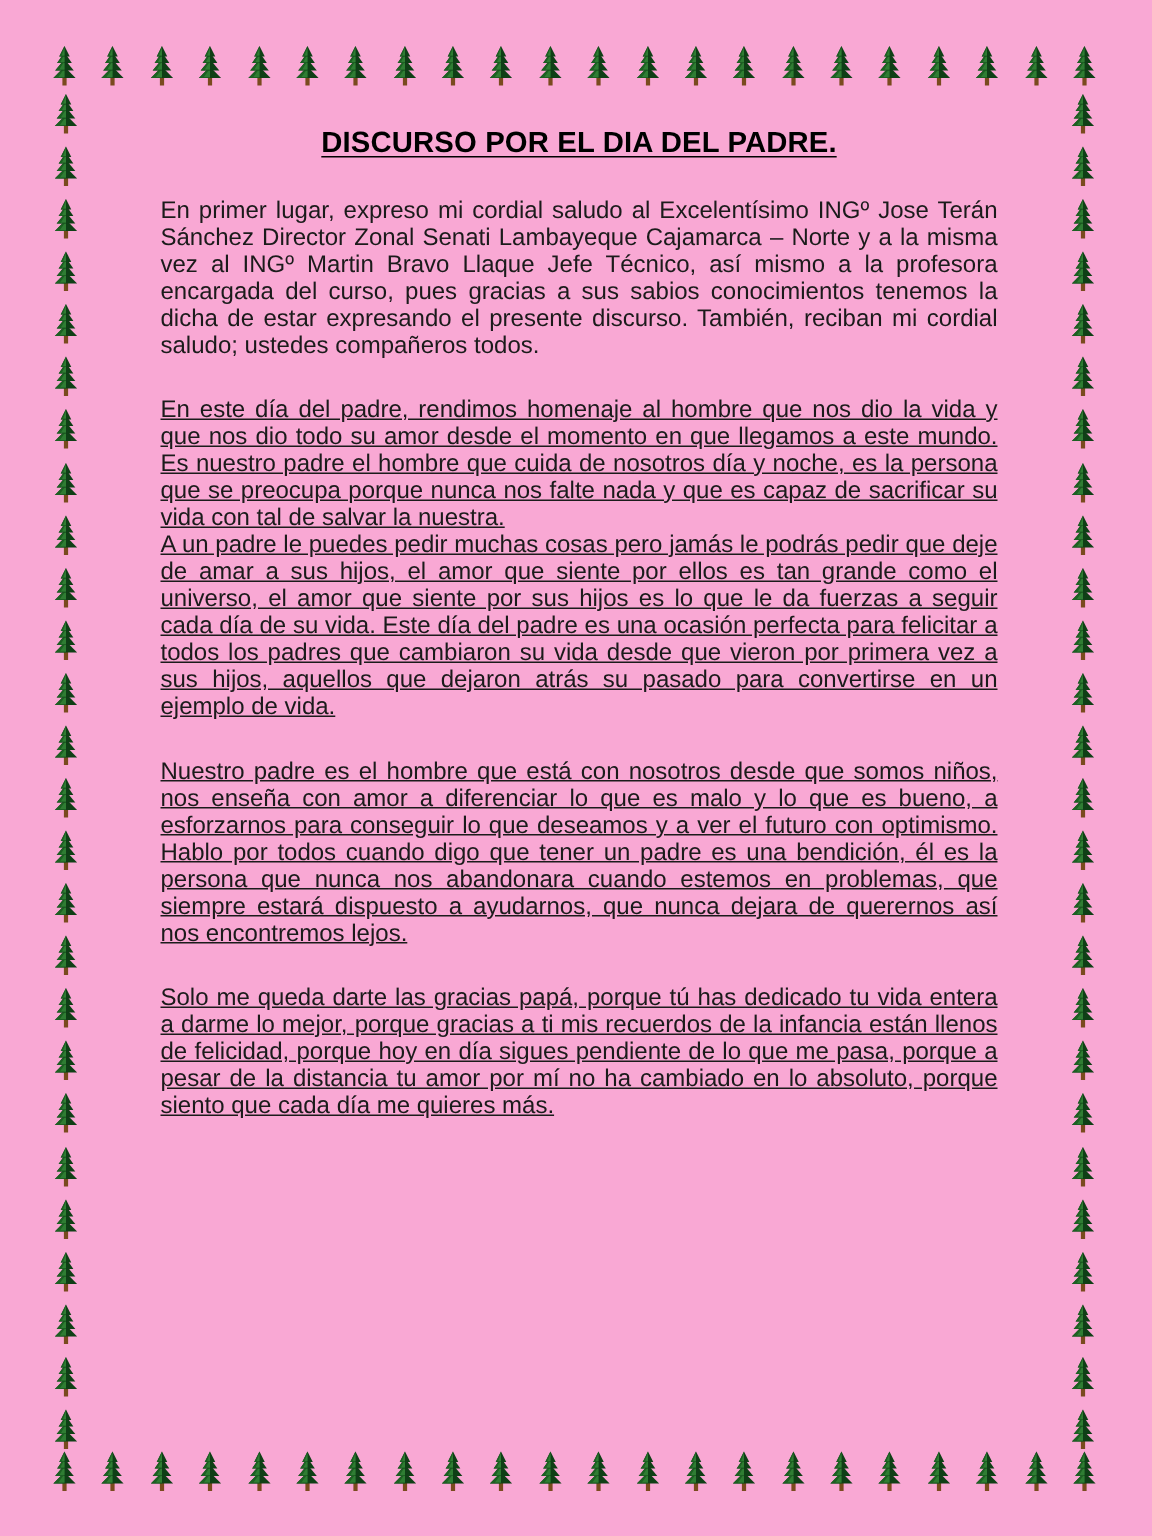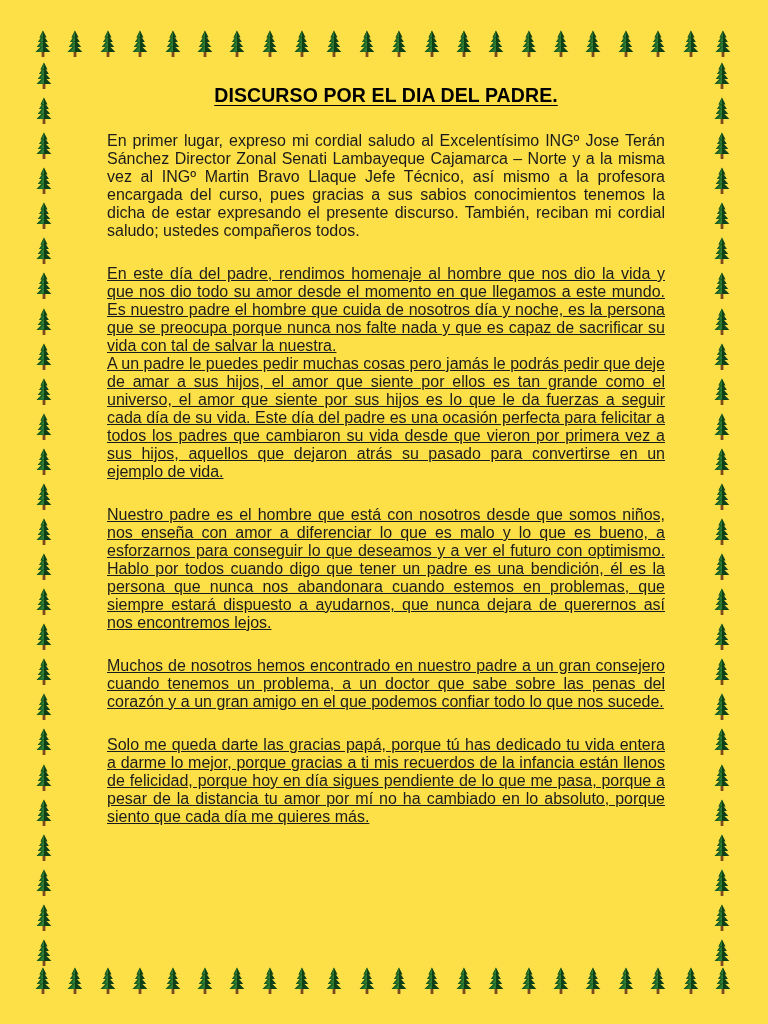--- a/index.html
+++ b/index.html
@@ -5,21 +5,21 @@
   html, body {
     margin: 0;
     padding: 0;
     background: #ffffff;
   }
 
   .page {
     position: relative;
     width: 768px;
     height: 1024px;
-    background: #fde047;
+    background: #f9a8d4;
     overflow: hidden;
     font-family: "Liberation Sans", sans-serif;
   }
 
   
 
   .border-row {
     position: absolute;
     display: flex;
     justify-content: space-between;
@@ -1537,18 +1537,17 @@
       </svg>
     </div>
 
   <div class="content">
     <h1 class="doc-title">DISCURSO POR EL DIA DEL PADRE.</h1>
     <div>
         <p class="para gap-before">En primer lugar, expreso mi cordial saludo al Excelentísimo INGº Jose Terán Sánchez Director Zonal Senati Lambayeque Cajamarca – Norte y a la misma vez al INGº Martin Bravo Llaque  Jefe Técnico, así mismo a la profesora encargada del curso, pues gracias a sus sabios conocimientos tenemos la dicha de estar expresando el presente discurso. También, reciban mi cordial saludo; ustedes compañeros todos.</p>
         <p class="para gap-before">En este día del padre, rendimos homenaje al hombre que nos dio la vida y que nos dio todo su amor desde el momento en que llegamos a este mundo. Es nuestro padre el hombre que cuida de nosotros día y noche, es la persona que se preocupa porque nunca nos falte nada y que es capaz de sacrificar su vida con tal de salvar la nuestra.</p>
         <p class="para">A un padre le puedes pedir muchas cosas pero jamás le podrás pedir que deje de amar a sus hijos, el amor que siente por ellos es tan grande como el universo, el amor que siente por sus hijos es lo que le da fuerzas a seguir cada día de su vida. Este día del padre es una ocasión perfecta para felicitar a todos los padres que cambiaron su vida desde que vieron por primera vez a sus hijos, aquellos que dejaron atrás su pasado para convertirse en un ejemplo de vida.</p>
         <p class="para gap-before">Nuestro padre es el hombre que está con nosotros desde que somos niños, nos enseña con amor a diferenciar lo que es malo y lo que es bueno, a esforzarnos para conseguir lo que deseamos y a ver el futuro con optimismo. Hablo por todos cuando digo que tener un padre es una bendición, él es la persona que nunca nos abandonara cuando estemos en problemas, que siempre estará dispuesto a ayudarnos, que nunca dejara de querernos así nos encontremos lejos.</p>
-        <p class="para gap-before">Muchos de nosotros hemos encontrado en nuestro padre a un gran consejero cuando tenemos un problema, a un doctor que sabe sobre las penas del corazón y a un gran amigo en el que podemos confiar todo lo que nos sucede.</p>
         <p class="para gap-before">Solo me queda darte las gracias papá, porque tú has dedicado tu vida entera a darme lo mejor, porque gracias a ti mis recuerdos de la infancia están llenos de felicidad, porque hoy en día sigues pendiente de lo que me pasa, porque a pesar  de la distancia tu amor por mí no ha cambiado en lo absoluto, porque siento que cada día me quieres más.</p>
       </div>
   </div>
 
 </div>
 
 </body></html>

